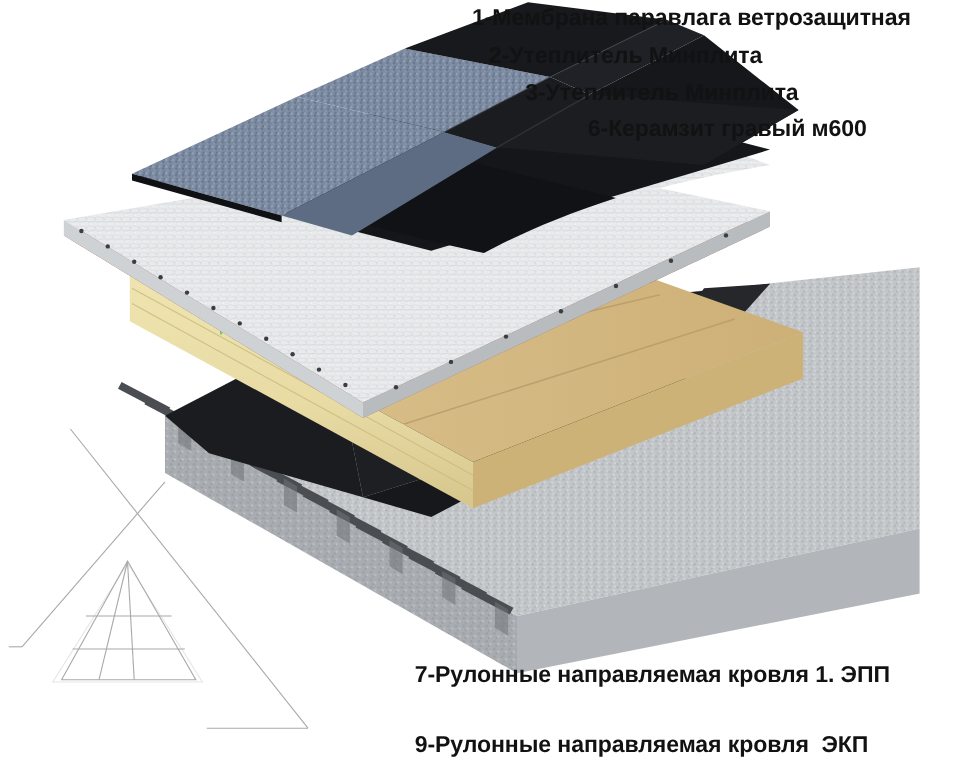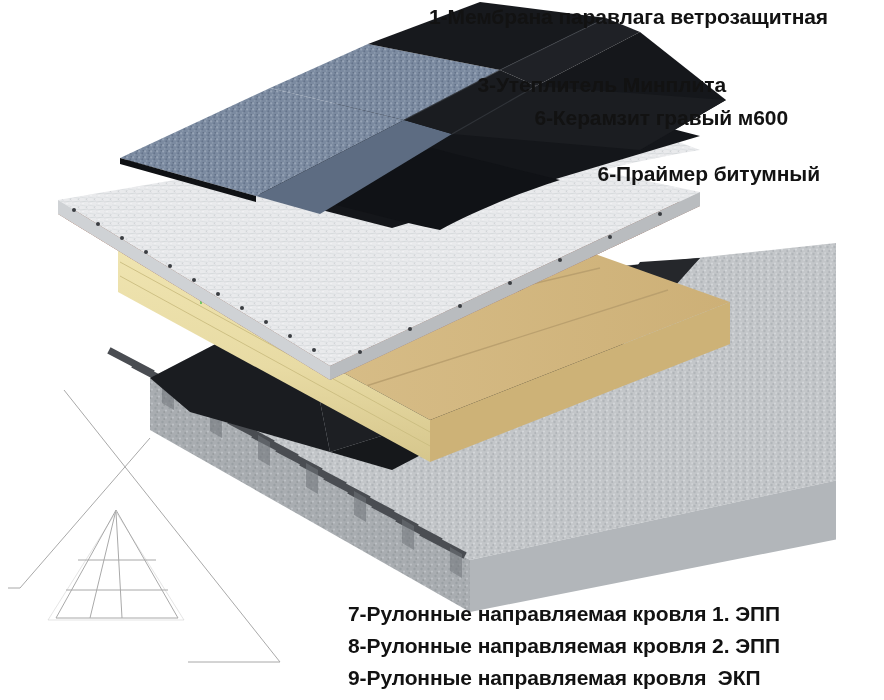--- a/index.html
+++ b/index.html
@@ -28,21 +28,21 @@
     position: absolute;
     color: #121212;
     font-family: "Liberation Sans", sans-serif;
     font-size: 21px;
     font-weight: 700;
     line-height: 1.0;
     white-space: pre;
     letter-spacing: -0.1px;
   }
   .label-top { text-align: right; }
-  .label-bottom { text-align: center; }
+  .label-bottom { text-align: center; margin-left: 29px; }
 
   
   #lbl-1 { right: 8px;  top: 6px; }
   #lbl-2 { right: 143px; top: 40px; }
   #lbl-3 { right: 110px; top: 74px; margin-left: 23px; }
   #lbl-4 { right: 48px;  top: 107px; }
   #lbl-5 { right: 10px;  top: 135px; }
   #lbl-6 { right: 16px;  top: 163px; }
 
   
@@ -353,21 +353,20 @@
       <line x1="116" y1="510" x2="90" y2="618"></line>
       <line x1="116" y1="512" x2="122" y2="618"></line>
       <line x1="78" y1="560" x2="156" y2="560"></line>
       <line x1="66" y1="590" x2="168" y2="590"></line>
 
       <polygon points="116,512 48,620 184,620" opacity="0.3"></polygon>
     </g>
   </svg>
 
   <div class="label label-top" id="lbl-1">1-Мембрана паравлага ветрозащитная</div>
+  <div class="label label-top" id="lbl-2">2-Утеплитель Минплита</div>
   <div class="label label-top" id="lbl-3">3-Утеплитель Минплита</div>
   <div class="label label-top" id="lbl-4">6-Керамзит гравый м600</div>
-  <div class="label label-top" id="lbl-6">6-Праймер битумный</div>
 
   <div class="label label-bottom" id="lbl-7">7-Рулонные направляемая кровля 1. ЭПП</div>
-  <div class="label label-bottom" id="lbl-8">8-Рулонные направляемая кровля 2. ЭПП</div>
   <div class="label label-bottom" id="lbl-9">9-Рулонные направляемая кровля  ЭКП</div>
 
 </div>
 
 </body></html>

